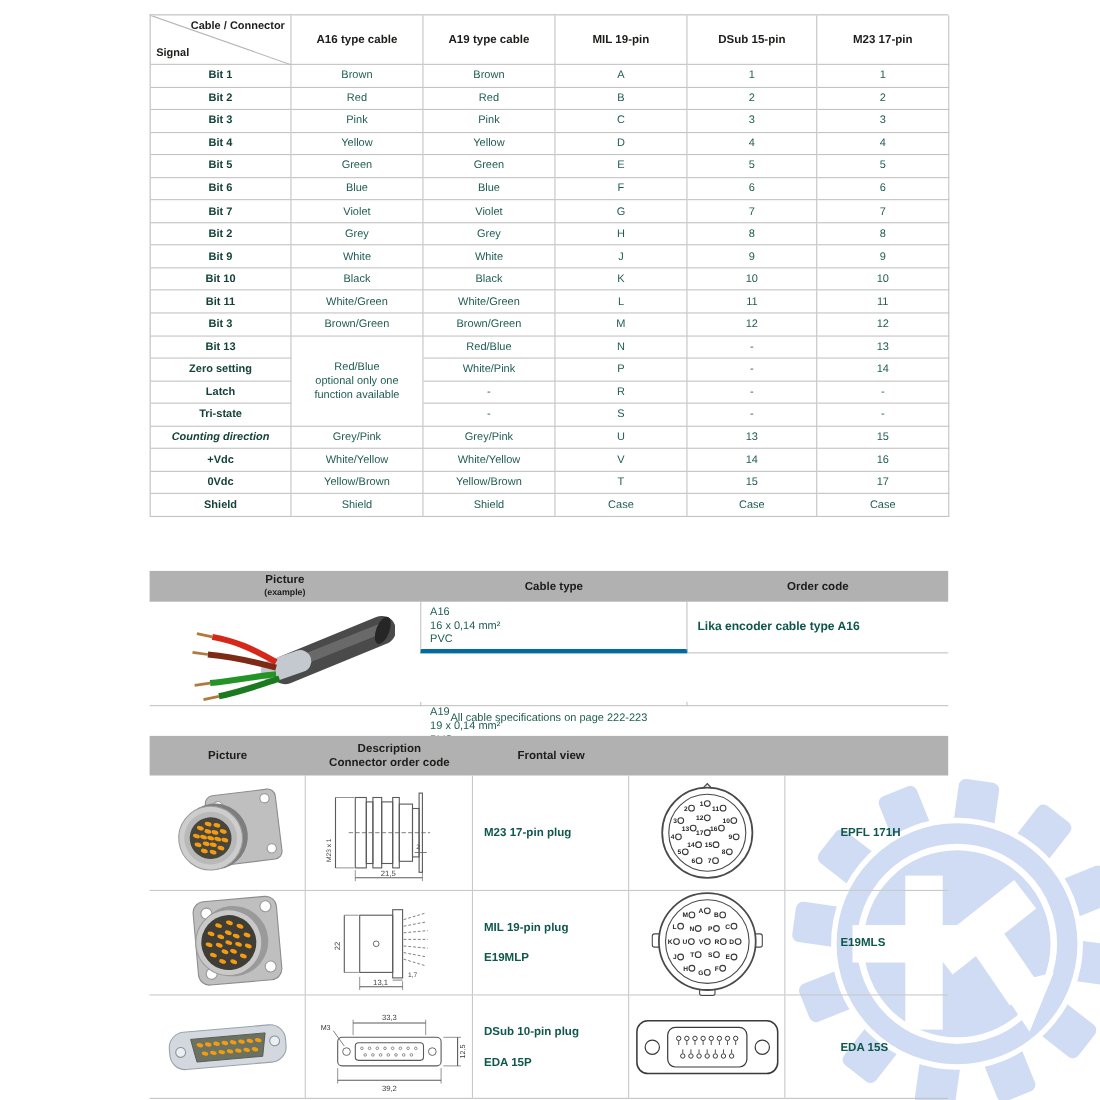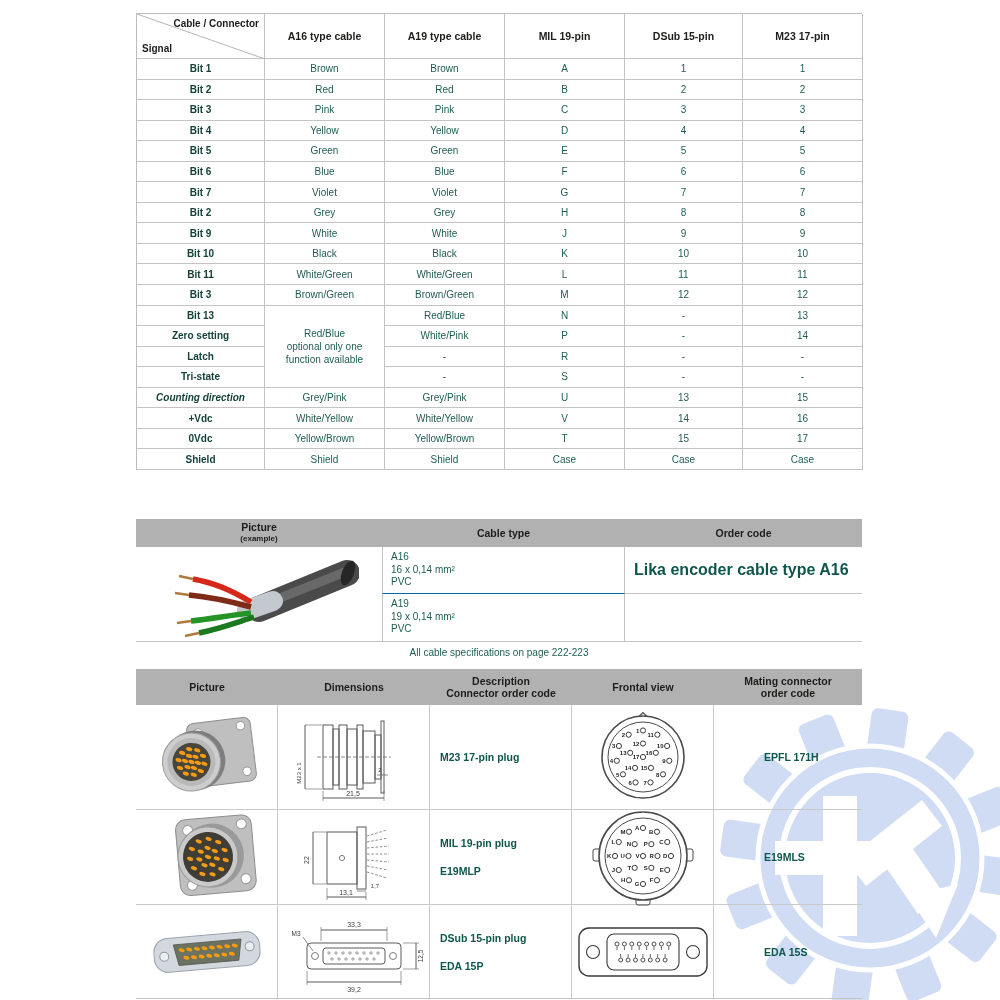--- a/index.html
+++ b/index.html
@@ -34,22 +34,22 @@
   .cable-head .h1 small{font-weight:bold;font-size:8px;}
   .cable-head .h2{position:absolute;left:246px;top:0;width:243px;height:100%;display:flex;align-items:center;
                   justify-content:center;font-weight:bold;font-size:10.5px;}
   .cable-head .h3{position:absolute;left:489px;top:0;width:237px;height:100%;display:flex;align-items:center;
                   justify-content:center;font-weight:bold;font-size:10.5px;}
   .cable-grid{display:grid;grid-template-columns:246px 243px 237px;grid-template-rows:47px 47px;
               border-bottom:1px solid #c3c3c3;}
   .cable-grid .pic{grid-row:1 / span 2;grid-column:1;display:flex;align-items:center;justify-content:center;}
   .cable-grid .ct{border-left:1px solid #c3c3c3;border-right:1px solid #c3c3c3;padding:4px 0 0 8px;
                   color:#1e5c53;font-size:10px;line-height:12.5px;}
-  .cable-grid .ct.r1{border-bottom:1px solid #0369a1;}
-  .cable-grid .oc{display:flex;align-items:center;padding-left:9px;color:#0f574c;font-weight:bold;font-size:16px;}
+  .cable-grid .ct.r1{border-bottom:4px solid #0369a1;}
+  .cable-grid .oc{display:flex;align-items:center;padding-left:9px;color:#0f574c;font-weight:bold;font-size:11px;}
   .cable-grid .oc.r1{border-bottom:1px solid #c3c3c3;}
   .cable-foot{margin-top:5px;text-align:center;color:#1e5c53;font-size:10px;}
 
   
   .conn-table{position:absolute;left:136px;top:669px;width:726px;z-index:1;}
   .conn-head{height:36px;background:#b1b1b1;display:grid;grid-template-columns:142px 152px 142px 142px 148px;}
   .conn-head>div{display:flex;align-items:center;justify-content:center;text-align:center;font-weight:bold;
                  font-size:10.5px;line-height:12px;white-space:pre-line;color:#1d1d1b;}
   .conn-grid{display:grid;grid-template-columns:142px 152px 142px 142px 148px;grid-template-rows:105px 95px 93px;
              border-bottom:1px solid #c3c3c3;}
@@ -259,38 +259,35 @@
           <path d="M95,68 C76,74 60,80 40,84" stroke="#1b7a1f" stroke-width="5.5" fill="none"></path>
           <line x1="40" y1="84" x2="26" y2="87" stroke="#b07a3e" stroke-width="2.5"></line>
         </svg>
       </div>
       <div class="ct r1">
         <div>A16</div>
         <div>16 x 0,14 mm²</div>
         <div>PVC</div>
       </div>
       <div class="oc r1">Lika encoder cable type A16</div>
-      <div class="ct" style="grid-column:2;">
+      <div class="ct" style="grid-column:2;margin-top:44px;">
         <div>A19</div>
         <div>19 x 0,14 mm²</div>
         <div>PVC</div>
       </div>
     </div>
     <div class="cable-foot">All cable specifications on page 222-223</div>
   </div>
 
   <div class="conn-table">
     <div class="conn-head">
       <div>Picture</div>
-      <div>Dimensions</div>
       <div>Description
 Connector order code</div>
       <div>Frontal view</div>
-      <div>Mating connector
-order code</div>
     </div>
     <div class="conn-grid">
 
       <div>
         <svg width="118" height="94" viewBox="0 0 118 94">
           <g transform="rotate(-7 59 47)">
             <rect x="42" y="12" width="64" height="64" rx="7" fill="#bfbfbf" stroke="#8d8d8d"></rect>
             <circle cx="53" cy="22" r="4.2" fill="#fff" stroke="#999"></circle>
             <circle cx="96" cy="20" r="4.2" fill="#fff" stroke="#999"></circle>
             <circle cx="55" cy="67" r="4.2" fill="#fff" stroke="#999"></circle>
@@ -570,21 +567,21 @@
               <line x1="124" y1="60" x2="140" y2="60" stroke-width="0.6"></line>
             <line x1="137" y1="34" x2="137" y2="60"></line>
           </g>
           <text class="dimtxt" x="75" y="18" text-anchor="middle">33,3</text>
           <text class="dimtxt" x="75" y="83" text-anchor="middle">39,2</text>
           <text class="dimtxt" x="17" y="27" text-anchor="middle" style="font-size:6.5px">M3</text>
           <text class="dimtxt" transform="rotate(-90 144 47)" x="144" y="47" text-anchor="middle" style="font-size:6.5px">12,5</text>
         </svg>
       </div>
       <div class="desccell">
-        <div>DSub 15-pin plug</div>
+        <div>DSub 10-pin plug</div>
         <div>EDA 15P</div>
       </div>
       <div>
         <svg id="frontDSUB" width="132" height="52" viewBox="0 0 132 52">
             <rect x="2" y="2" width="128" height="48" rx="10" fill="none" stroke="#3a3a3a" stroke-width="1.4"></rect>
             <circle cx="16" cy="26" r="6.5" fill="none" stroke="#3a3a3a" stroke-width="1.1"></circle>
             <circle cx="116" cy="26" r="6.5" fill="none" stroke="#3a3a3a" stroke-width="1.1"></circle>
             <rect x="30" y="8" width="72" height="36" rx="7" fill="none" stroke="#3a3a3a" stroke-width="1.1"></rect>
             <circle cx="40" cy="18" r="2" fill="none" stroke="#3a3a3a" stroke-width="0.9"></circle>
             <line x1="40" y1="20.5" x2="40" y2="24" stroke="#3a3a3a" stroke-width="0.8"></line>

